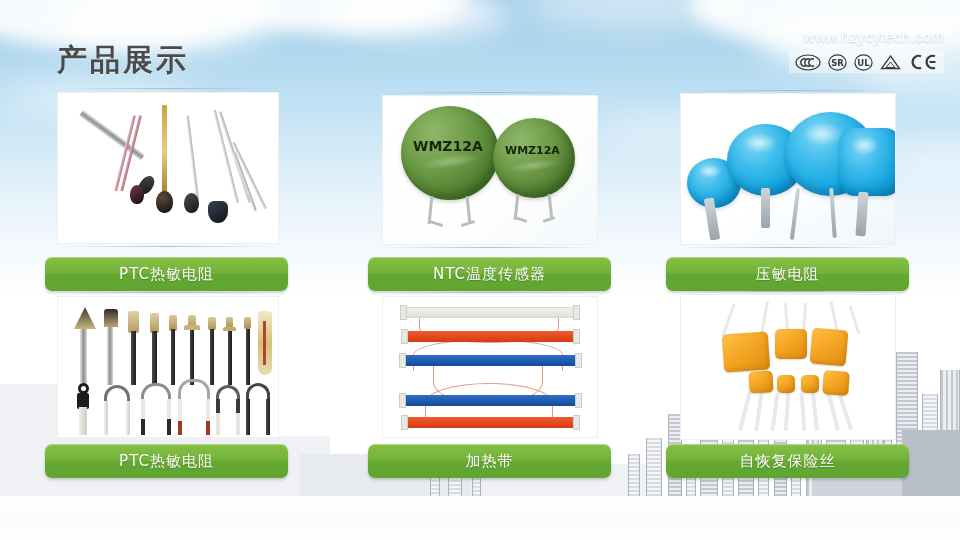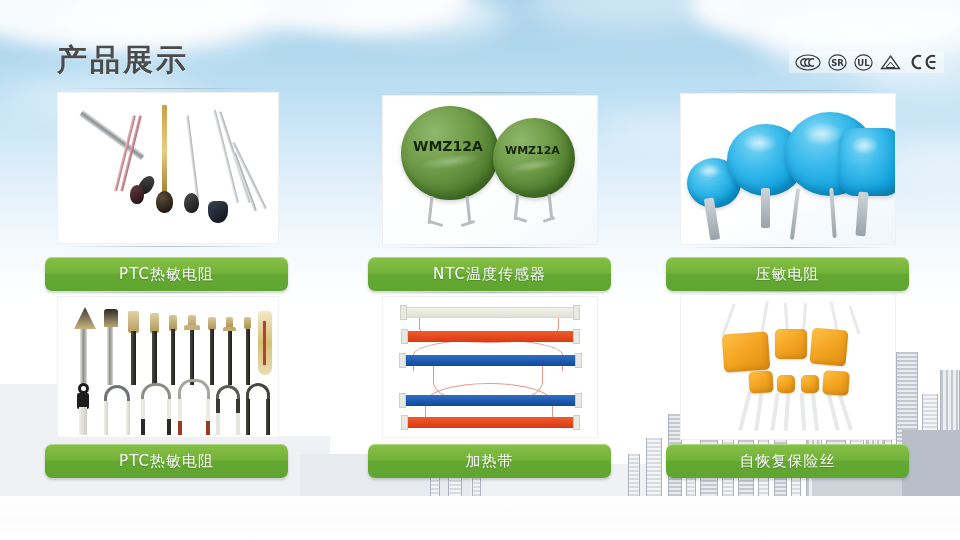--- a/index.html
+++ b/index.html
@@ -245,20 +245,21 @@
 
     <div class="bld mid" style="left:812px; width:150px; height:52px;"></div>
     <div class="bld dark" style="left:902px; width:60px;  height:70px;"></div>
 
     <div class="reflect"></div>
     <div class="ground"></div>
   </div>
 
   <div class="page-title">产品展示</div>
 
+  <div class="site-url">www.hzycytech.com</div>
 
   <div class="certs">
     <svg class="cert" width="26" height="17" viewBox="0 0 26 17">
       <ellipse cx="13" cy="8.5" rx="12" ry="7.5" fill="none" stroke="#3a3a3a" stroke-width="1.1"></ellipse>
       <path d="M11 5.3a3.6 3.6 0 100 6.4" fill="none" stroke="#3a3a3a" stroke-width="1.5"></path>
       <path d="M15 5.3a3.6 3.6 0 100 6.4" fill="none" stroke="#3a3a3a" stroke-width="1.5"></path>
       <path d="M19 5.3a3.6 3.6 0 100 6.4" fill="none" stroke="#3a3a3a" stroke-width="1.5"></path>
     </svg>
     <svg class="cert" width="19" height="17" viewBox="0 0 19 17">
       <ellipse cx="9.5" cy="8.5" rx="8.6" ry="7.6" fill="none" stroke="#3a3a3a" stroke-width="1.2"></ellipse>

